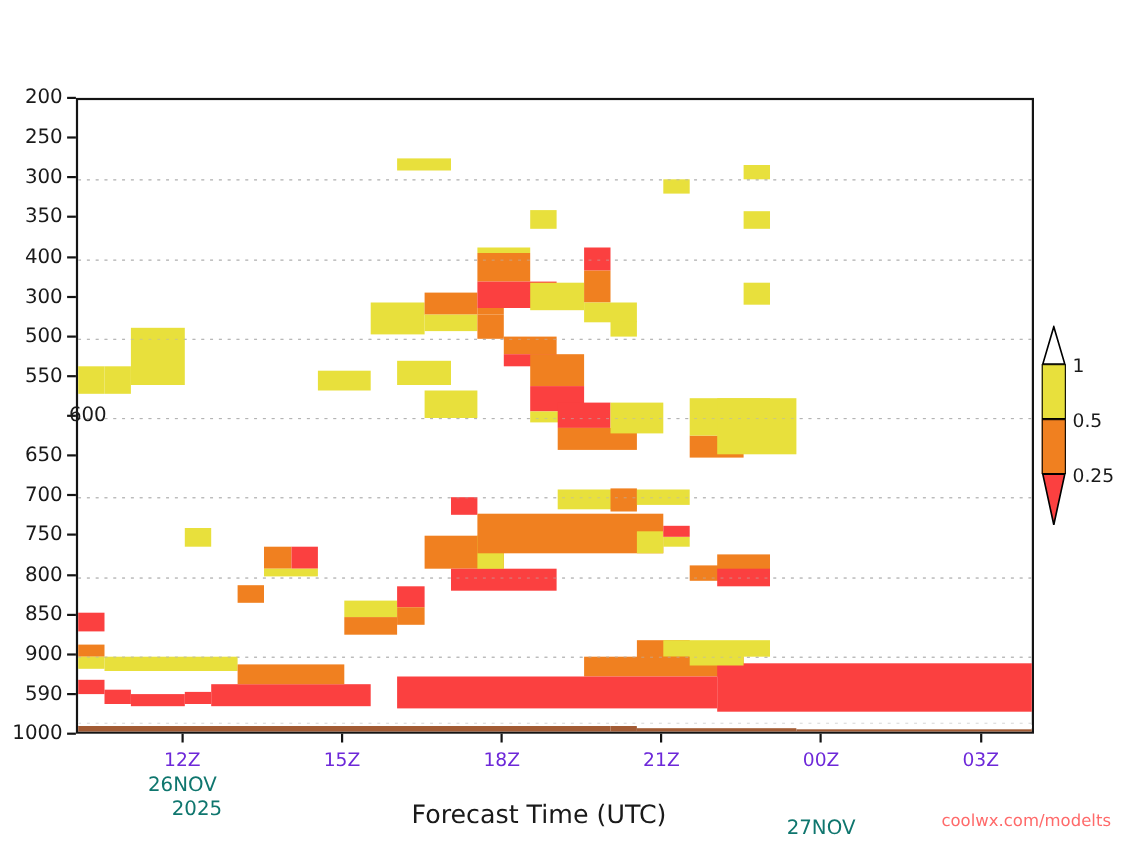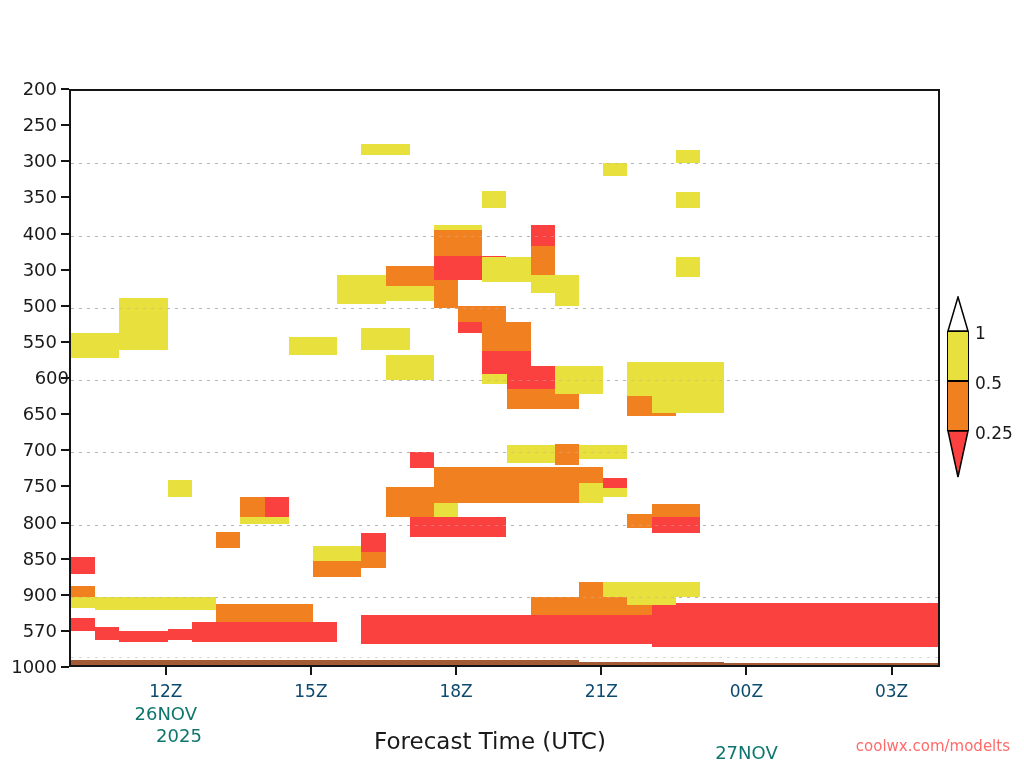--- a/index.html
+++ b/index.html
@@ -31,21 +31,21 @@
   .cell{position:absolute;}
 
   .terrain{position:absolute;background:#a25b34;}
   .terrainline{position:absolute;background:#ffffff;height:3px;}
 
   
   .ytick{position:absolute;right:0;width:8px;height:2px;background:#141414;}
   .ylabel{position:absolute;text-align:right;font-size:18px;color:#1a1a1a;
     white-space:nowrap;font-family:"DejaVu Sans",sans-serif;}
   .xtick{position:absolute;width:2px;height:8px;background:#141414;}
-  .xlabel{position:absolute;text-align:center;font-size:17px;color:#0c4a6e;
+  .xlabel{position:absolute;text-align:center;font-size:17px;color:#6d28d9;
     white-space:nowrap;font-family:"DejaVu Sans",sans-serif;}
   .xsub{position:absolute;text-align:center;font-size:18px;color:#0f766e;
     white-space:nowrap;font-family:"DejaVu Sans",sans-serif;}
 
   .axis-title{
     position:absolute;left:240px;top:728px;width:500px;text-align:center;
     font-size:23px;color:#1a1a1a;font-family:"DejaVu Sans",sans-serif;
   }
   .credit{
     position:absolute;right:14px;top:737px;font-size:15px;color:#ff6a6a;
@@ -180,35 +180,35 @@
       <div class="ylabel" style="left: 0px; width: 57px; top: 186.375px;">350</div>
       <div class="ytick" style="left: 61px; top: 232.5px;"></div>
       <div class="ylabel" style="left: 0px; width: 57px; top: 222.5px;">400</div>
       <div class="ytick" style="left: 61px; top: 268.625px;"></div>
       <div class="ylabel" style="left: 0px; width: 57px; top: 258.625px;">300</div>
       <div class="ytick" style="left: 61px; top: 304.75px;"></div>
       <div class="ylabel" style="left: 0px; width: 57px; top: 294.75px;">500</div>
       <div class="ytick" style="left: 61px; top: 340.875px;"></div>
       <div class="ylabel" style="left: 0px; width: 57px; top: 330.875px;">550</div>
       <div class="ytick" style="left: 61px; top: 377px;"></div>
-      <div class="ylabel" style="left: 12px; width: 57px; top: 367px;">600</div>
+      <div class="ylabel" style="left: 0px; width: 57px; top: 367px; padding-left: 40px;">600</div>
       <div class="ytick" style="left: 61px; top: 413.125px;"></div>
       <div class="ylabel" style="left: 0px; width: 57px; top: 403.125px;">650</div>
       <div class="ytick" style="left: 61px; top: 449.25px;"></div>
       <div class="ylabel" style="left: 0px; width: 57px; top: 439.25px;">700</div>
       <div class="ytick" style="left: 61px; top: 485.375px;"></div>
       <div class="ylabel" style="left: 0px; width: 57px; top: 475.375px;">750</div>
       <div class="ytick" style="left: 61px; top: 521.5px;"></div>
       <div class="ylabel" style="left: 0px; width: 57px; top: 511.5px;">800</div>
       <div class="ytick" style="left: 61px; top: 557.625px;"></div>
       <div class="ylabel" style="left: 0px; width: 57px; top: 547.625px;">850</div>
       <div class="ytick" style="left: 61px; top: 593.75px;"></div>
       <div class="ylabel" style="left: 0px; width: 57px; top: 583.75px;">900</div>
       <div class="ytick" style="left: 61px; top: 629.875px;"></div>
-      <div class="ylabel" style="left: 0px; width: 57px; top: 619.875px;">570</div>
+      <div class="ylabel" style="left: 0px; width: 57px; top: 619.875px;">590</div>
       <div class="ytick" style="left: 61px; top: 666px;"></div>
       <div class="ylabel" style="left: 0px; width: 57px; top: 656px;">1000</div>
     </div>
   <div id="xaxis">
       <div class="xtick" style="left: 164.778px; top: 667px;"></div>
       <div class="xlabel" style="left: 105.778px; width: 120px; top: 681px;">12Z</div>
       <div class="xsub" style="left: 105.778px; width: 120px; top: 703px;">26NOV</div>
       <div class="xsub" style="left: 119px; width: 120px; top: 725px;">2025</div>
       <div class="xtick" style="left: 309.944px; top: 667px;"></div>
       <div class="xlabel" style="left: 250.944px; width: 120px; top: 681px;">15Z</div>

